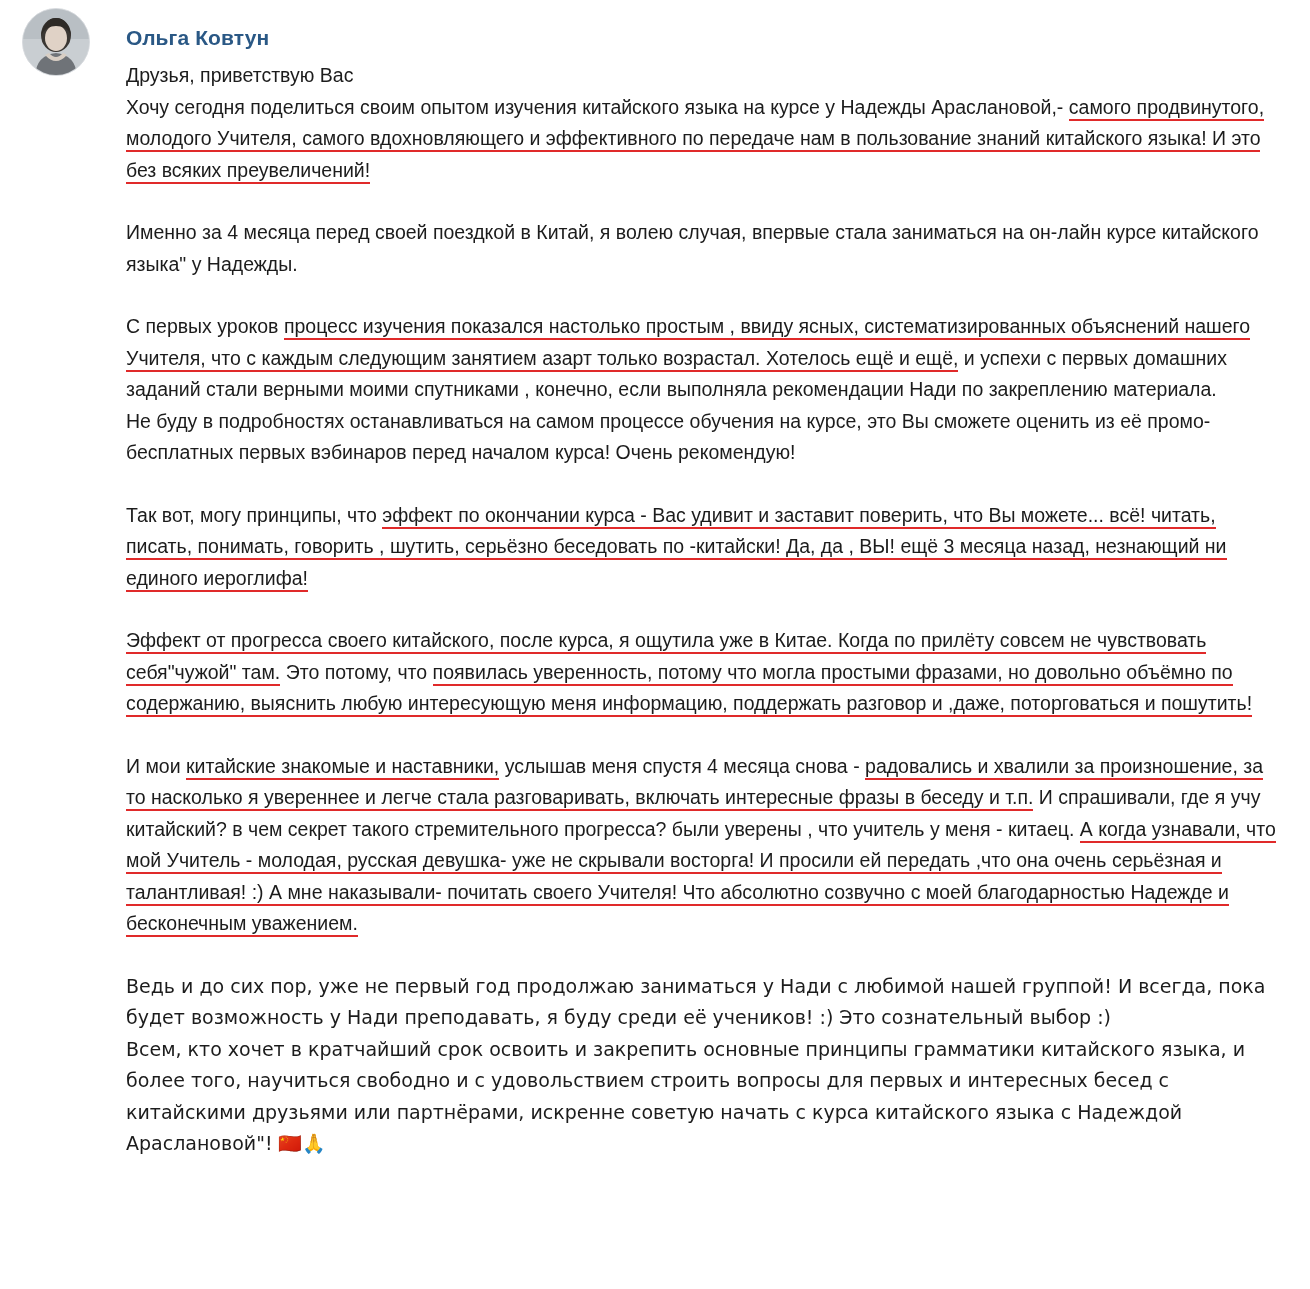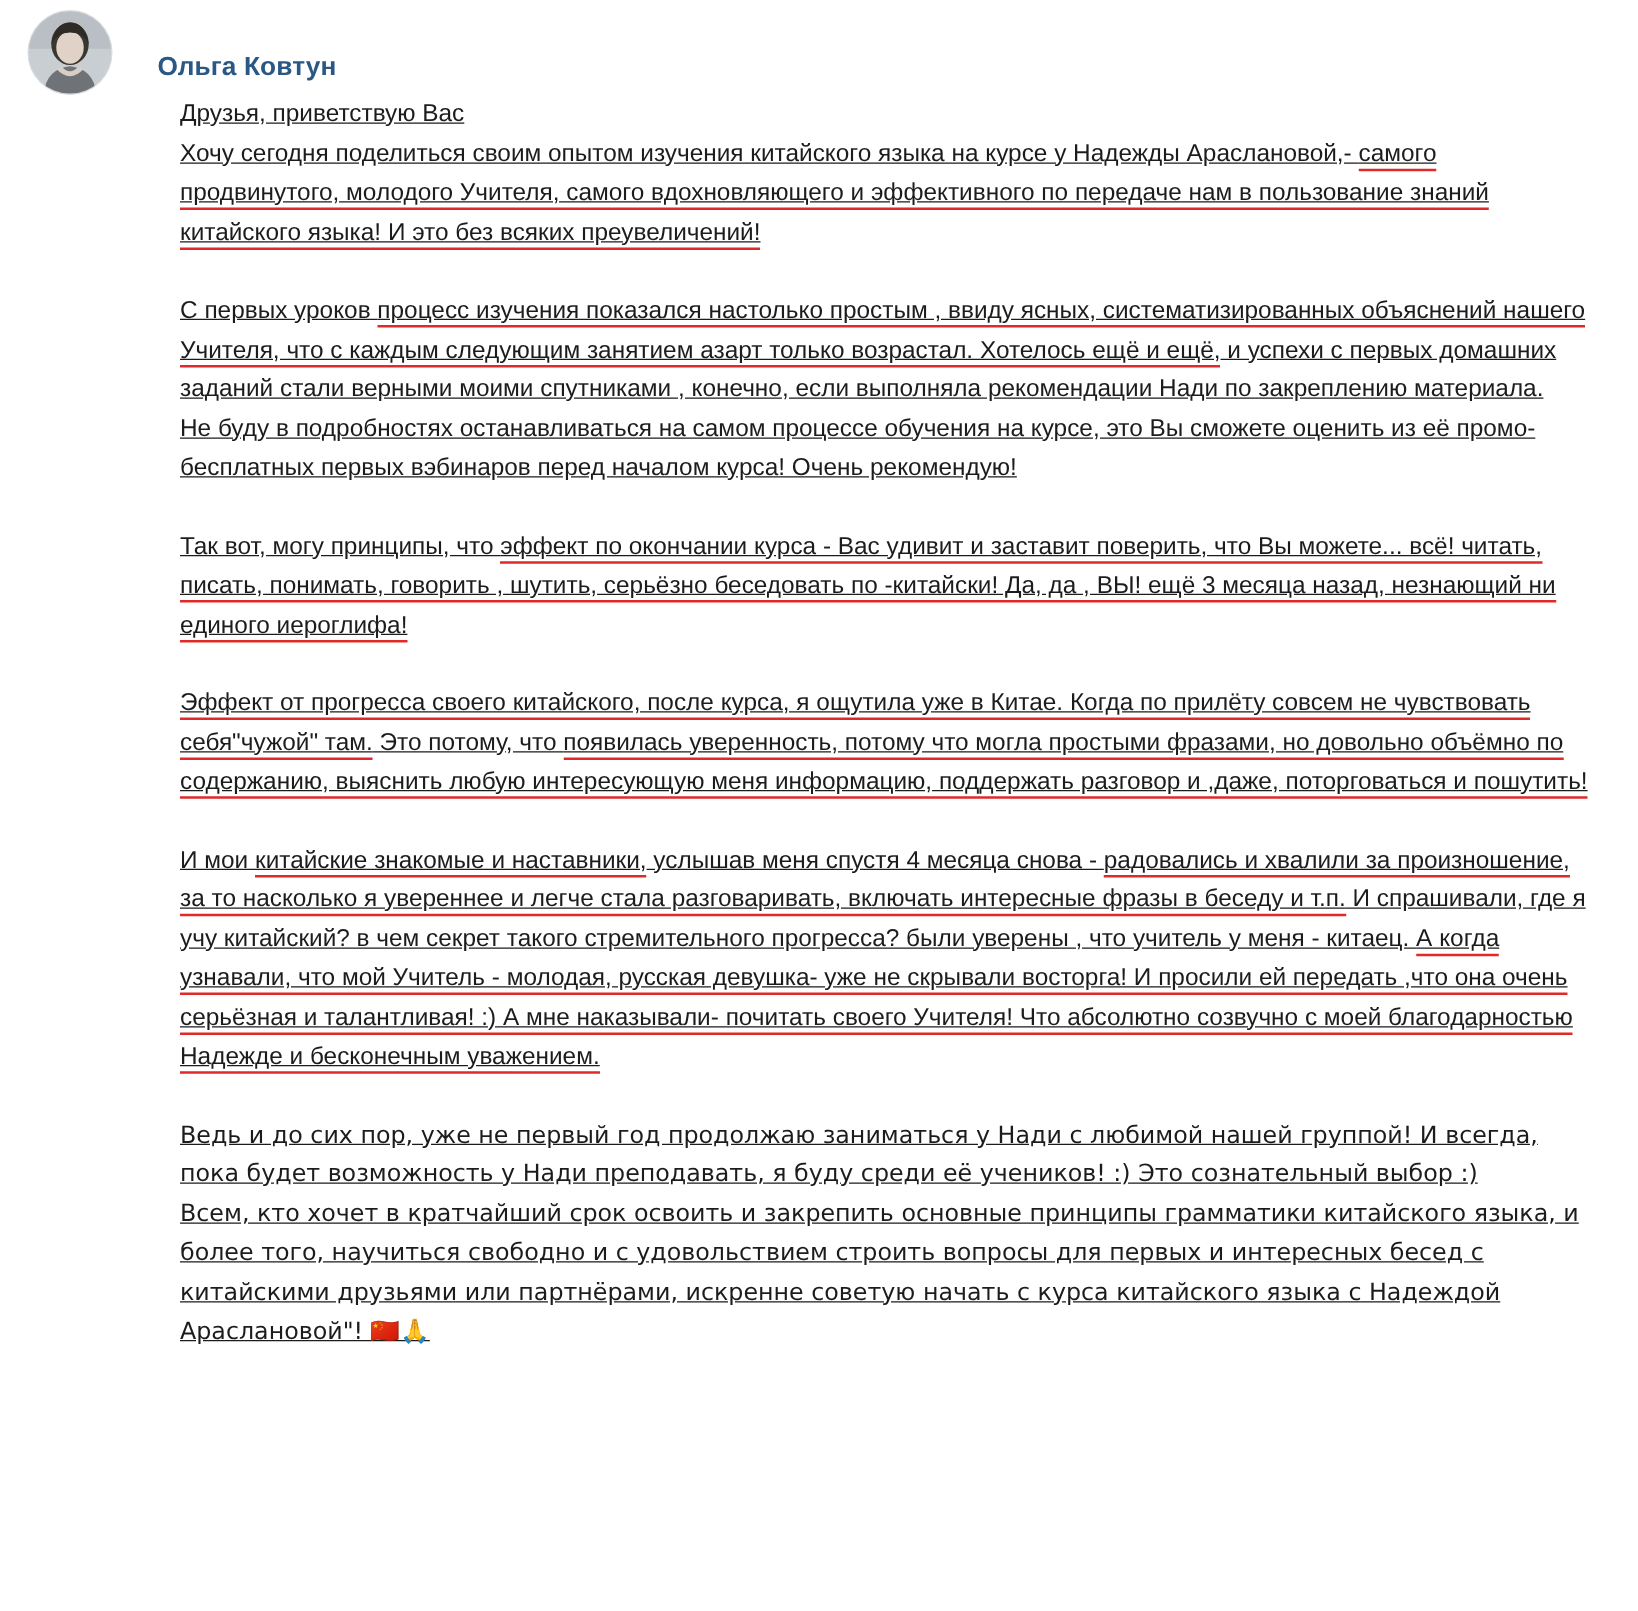--- a/index.html
+++ b/index.html
@@ -8,21 +8,21 @@
     background: #ffffff;
   }
   body {
     width: 1310px;
     min-height: 1289px;
     font-family: "Liberation Sans", sans-serif;
     color: #1a1a1a;
   }
   .post {
     position: relative;
-    padding: 26px 30px 20px 30px;
+    padding: 10px 30px 20px 30px;
     box-sizing: border-box;
   }
   .avatar {
     position: absolute;
     left: 22px;
     top: 8px;
     width: 66px;
     height: 66px;
     border-radius: 50%;
     overflow: hidden;
@@ -41,22 +41,21 @@
     margin: 14px 0 8px 0;
     letter-spacing: 0.1px;
   }
   .author[data-interactable="true"] { cursor: pointer; }
   .body {
     font-size: 19.5px;
     line-height: 31.5px;
     color: #1c1c1c;
   }
   .para {
-    margin: 0 0 31px 18px;
-    text-decoration: underline;
+    margin: 0 0 31px 0;
   }
   .para.tight {
     margin-bottom: 0;
   }
   .u {
     border-bottom: 2px solid #e02a2a;
     padding-bottom: 1px;
     box-decoration-break: clone;
     -webkit-box-decoration-break: clone;
   }
@@ -82,20 +81,23 @@
     </svg>
   </div>
 
   <div class="content" data-interactable="false">
     <div class="author" data-interactable="true">Ольга Ковтун</div>
     <div class="body" data-interactable="false">
       <p class="para" data-interactable="false">
         <span data-interactable="false">Друзья, приветствую Вас<br>Хочу сегодня поделиться своим опытом изучения китайского языка на курсе у Надежды Араслановой,- </span><span class="u" data-interactable="false">самого продвинутого, молодого Учителя, самого вдохновляющего и эффективного по передаче нам в пользование знаний китайского языка! И это без всяких преувеличений!</span>
       </p>
       <p class="para" data-interactable="false">
+        <span data-interactable="false">Именно за 4 месяца перед своей поездкой в Китай, я волею случая, впервые стала заниматься на он-лайн курсе китайского языка" у Надежды.</span>
+      </p>
+      <p class="para" data-interactable="false">
         <span data-interactable="false">С первых уроков </span><span class="u" data-interactable="false">процесс изучения показался настолько простым , ввиду ясных, систематизированных объяснений нашего Учителя, что с каждым следующим занятием азарт только возрастал. Хотелось ещё и ещё,</span><span data-interactable="false"> и успехи с первых домашних заданий стали верными моими спутниками , конечно, если выполняла рекомендации Нади по закреплению материала.<br>Не буду в подробностях останавливаться на самом процессе обучения на курсе, это Вы сможете оценить из её промо-бесплатных первых вэбинаров перед началом курса! Очень рекомендую!</span>
       </p>
       <p class="para" data-interactable="false">
         <span data-interactable="false">Так вот, могу принципы, что </span><span class="u" data-interactable="false">эффект по окончании курса - Вас удивит и заставит поверить, что Вы можете... всё! читать, писать, понимать, говорить , шутить, серьёзно беседовать по -китайски! Да, да , ВЫ! ещё 3 месяца назад, незнающий ни единого иероглифа!</span>
       </p>
       <p class="para" data-interactable="false">
         <span class="u" data-interactable="false">Эффект от прогресса своего китайского, после курса, я ощутила уже в Китае. Когда по прилёту совсем не чувствовать себя"чужой" там.</span><span data-interactable="false"> Это потому, что </span><span class="u" data-interactable="false">появилась уверенность, потому что могла простыми фразами, но довольно объёмно по содержанию, выяснить любую интересующую меня информацию, поддержать разговор и ,даже, поторговаться и пошутить!</span>
       </p>
       <p class="para" data-interactable="false">
         <span data-interactable="false">И мои </span><span class="u" data-interactable="false">китайские знакомые и наставники,</span><span data-interactable="false"> услышав меня спустя 4 месяца снова - </span><span class="u" data-interactable="false">радовались и хвалили за произношение, за то насколько я увереннее и легче стала разговаривать, включать интересные фразы в беседу и т.п.</span><span data-interactable="false"> И спрашивали, где я учу китайский? в чем секрет такого стремительного прогресса? были уверены , что учитель у меня - китаец. </span><span class="u" data-interactable="false">А когда узнавали, что мой Учитель - молодая, русская девушка- уже не скрывали восторга! И просили ей передать ,что она очень серьёзная и талантливая! :) А мне наказывали- почитать своего Учителя! Что абсолютно созвучно с моей благодарностью Надежде и бесконечным уважением.</span>

